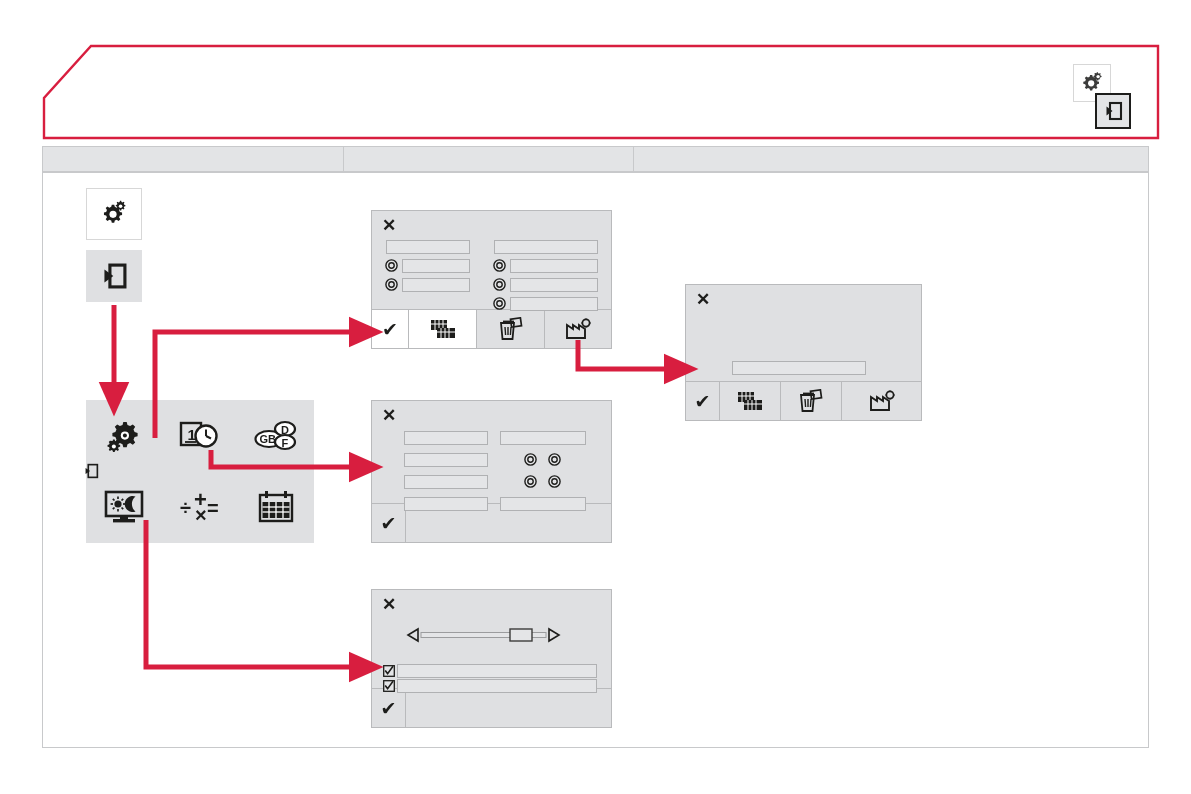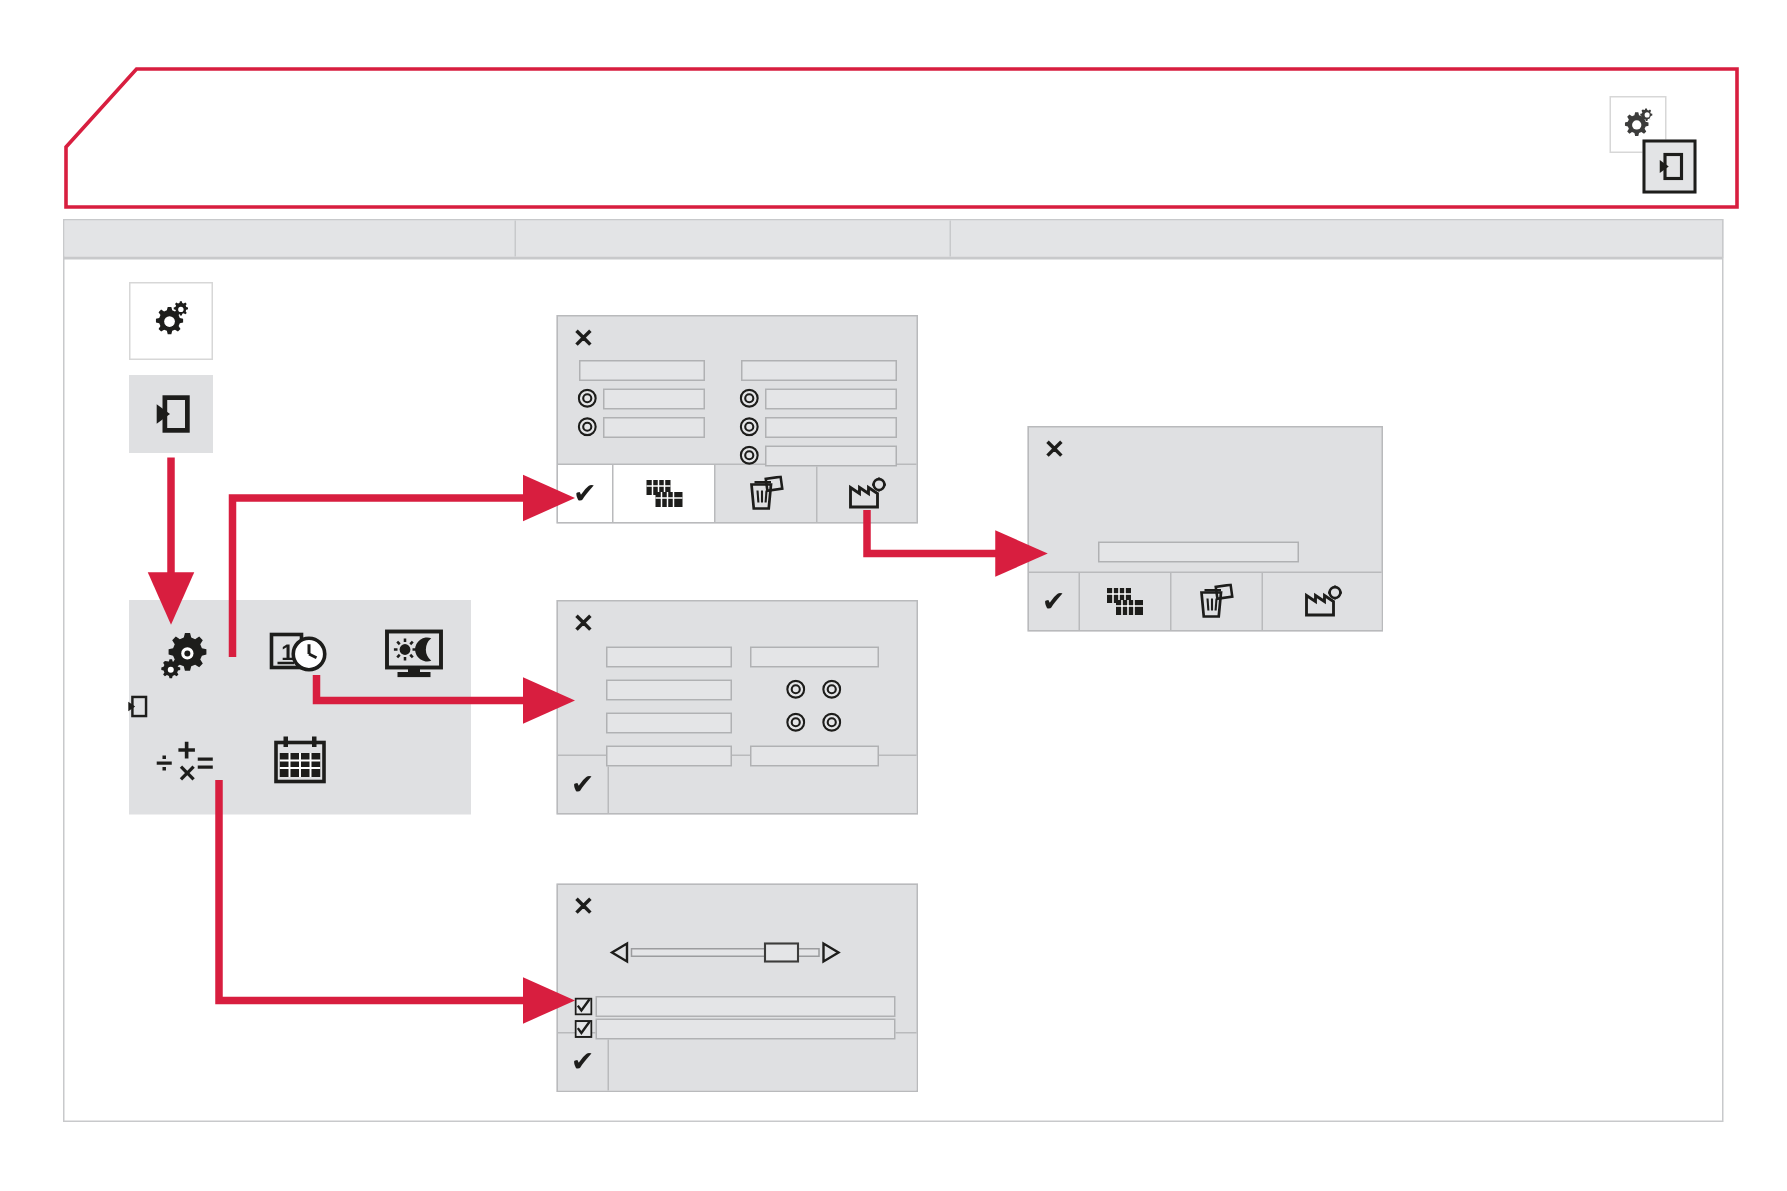--- a/index.html
+++ b/index.html
@@ -163,20 +163,30 @@
         <svg width="42" height="34" viewBox="0 0 42 34">
           <rect x="2" y="4" width="20" height="22" fill="none" stroke="#1d1d1b" stroke-width="2.4"></rect>
           <text x="8.5" y="21" font-family="Liberation Sans, sans-serif" font-size="15" font-weight="bold" fill="#1d1d1b">1</text>
           <line x1="6" y1="23" x2="17" y2="23" stroke="#1d1d1b" stroke-width="1.8"></line>
           <circle cx="27" cy="17" r="10.5" fill="#ffffff" stroke="#1d1d1b" stroke-width="2.4"></circle>
           <line x1="27" y1="17" x2="27" y2="10.5" stroke="#1d1d1b" stroke-width="2"></line>
           <line x1="27" y1="17" x2="32" y2="19.5" stroke="#1d1d1b" stroke-width="2"></line>
         </svg>
       </div>
 
+      <div class="menu-cell">
+        <svg width="46" height="36" viewBox="0 0 46 36">
+          <ellipse cx="16" cy="21" rx="13.5" ry="8" fill="#ffffff" stroke="#1d1d1b" stroke-width="2.2"></ellipse>
+          <text x="6.5" y="25" font-family="Liberation Sans, sans-serif" font-size="11" font-weight="bold" fill="#1d1d1b">GB</text>
+          <ellipse cx="32" cy="11" rx="10" ry="7" fill="#ffffff" stroke="#1d1d1b" stroke-width="2.2"></ellipse>
+          <text x="28" y="15.5" font-family="Liberation Sans, sans-serif" font-size="11" font-weight="bold" fill="#1d1d1b">D</text>
+          <ellipse cx="32" cy="24" rx="10" ry="7" fill="#ffffff" stroke="#1d1d1b" stroke-width="2.2"></ellipse>
+          <text x="28.5" y="28.5" font-family="Liberation Sans, sans-serif" font-size="11" font-weight="bold" fill="#1d1d1b">F</text>
+        </svg>
+      </div>
 
       <div class="menu-cell">
         <svg width="44" height="38" viewBox="0 0 44 38">
           <rect x="4" y="4" width="36" height="24" fill="none" stroke="#1d1d1b" stroke-width="2.6"></rect>
           <rect x="18" y="28" width="8" height="4" fill="#1d1d1b"></rect>
           <rect x="11" y="31" width="22" height="3.4" fill="#1d1d1b"></rect>
           <g fill="#1d1d1b">
             <circle cx="16" cy="16" r="3.6"></circle>
             <g stroke="#1d1d1b" stroke-width="1.7">
               <line x1="16" y1="8.6" x2="16" y2="11.0"></line>

